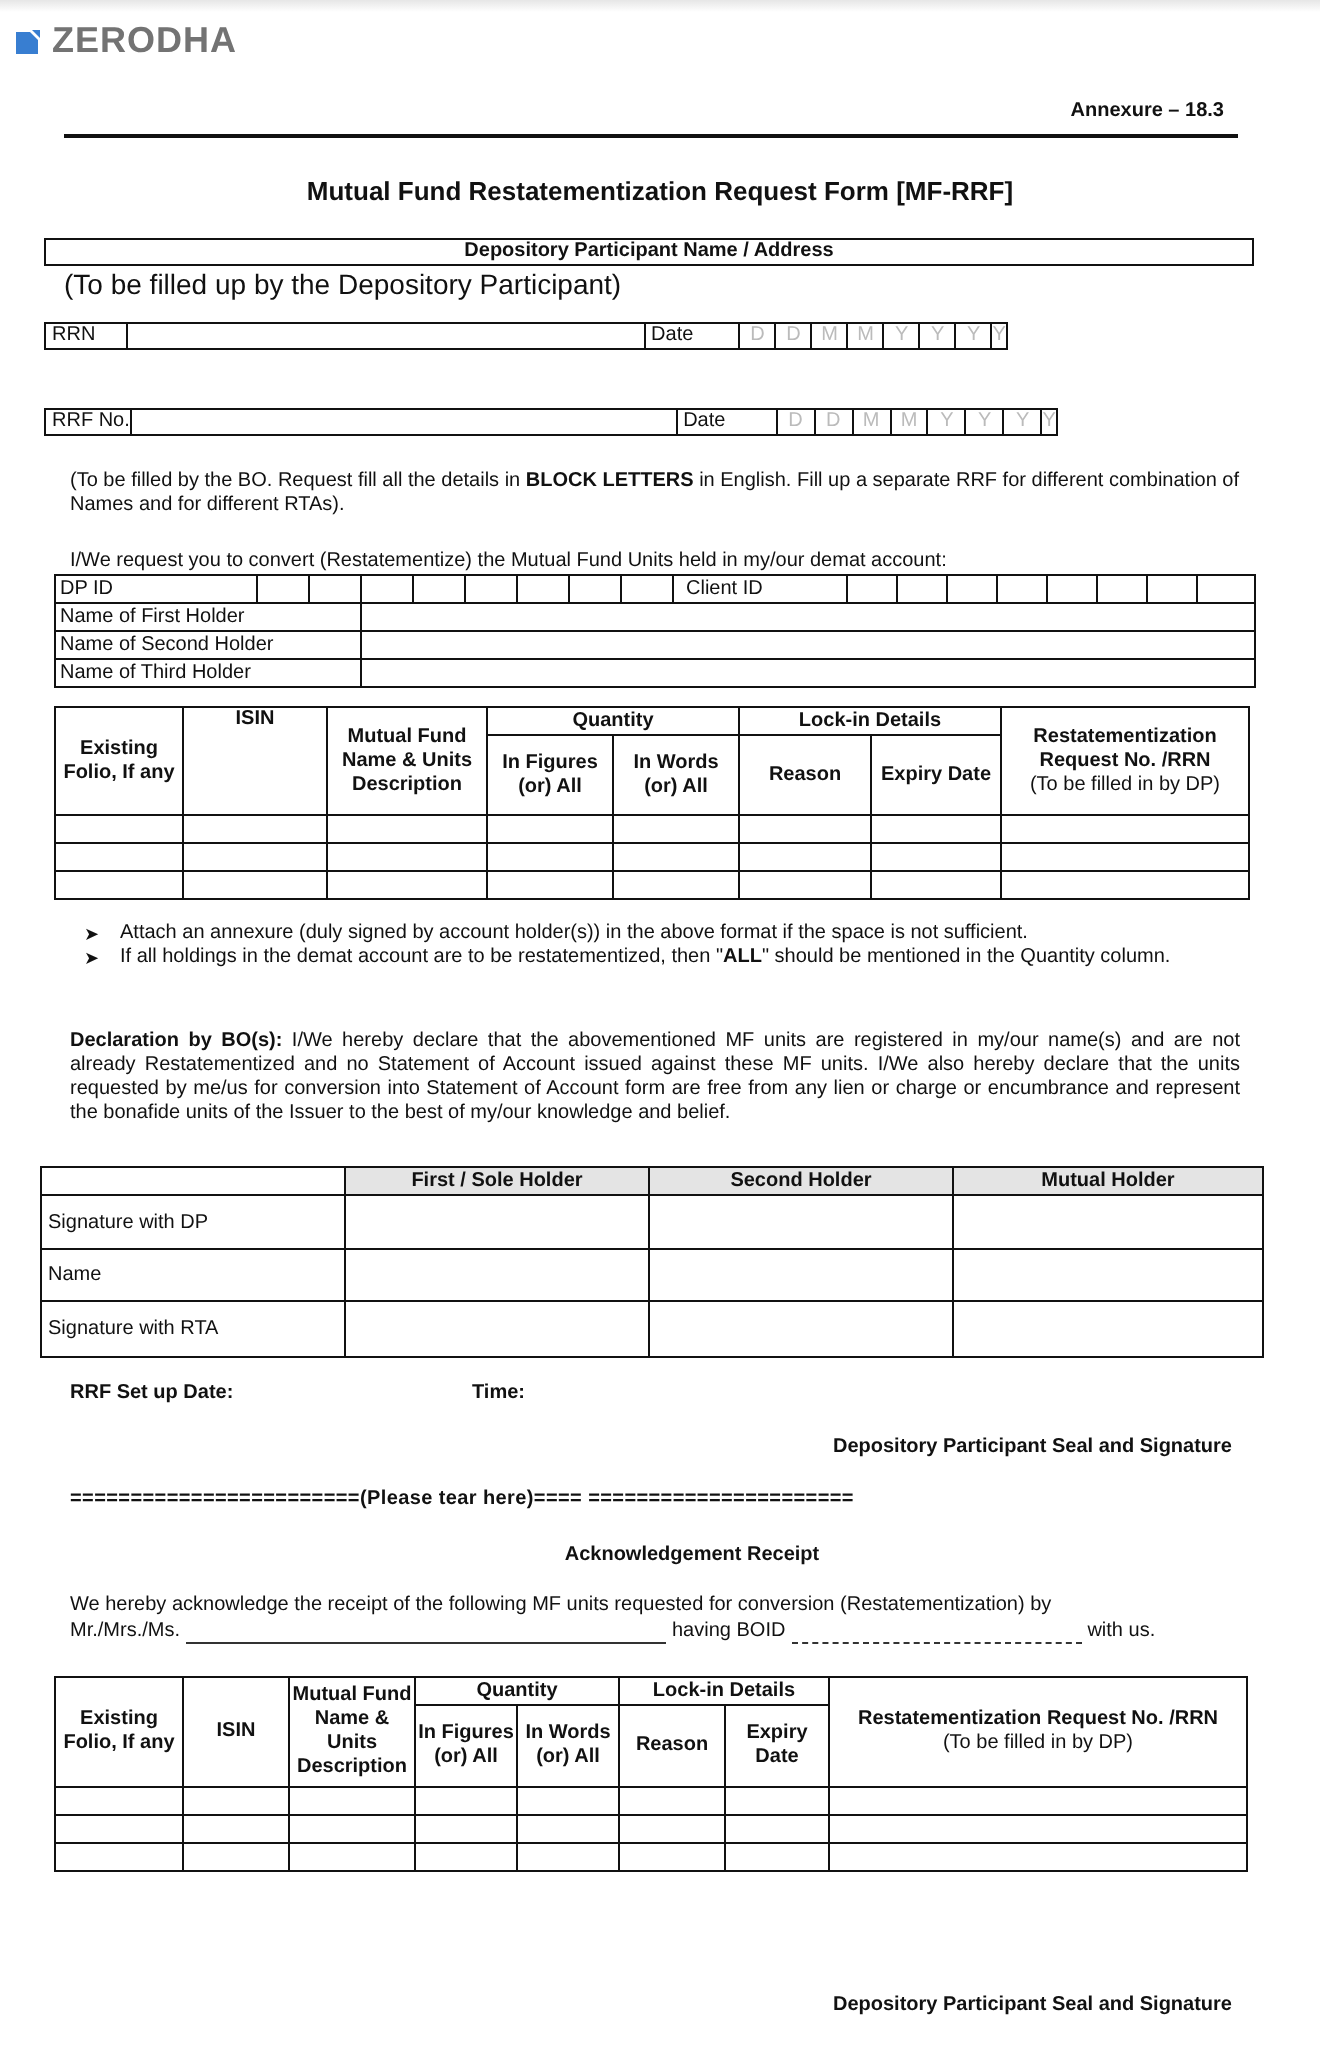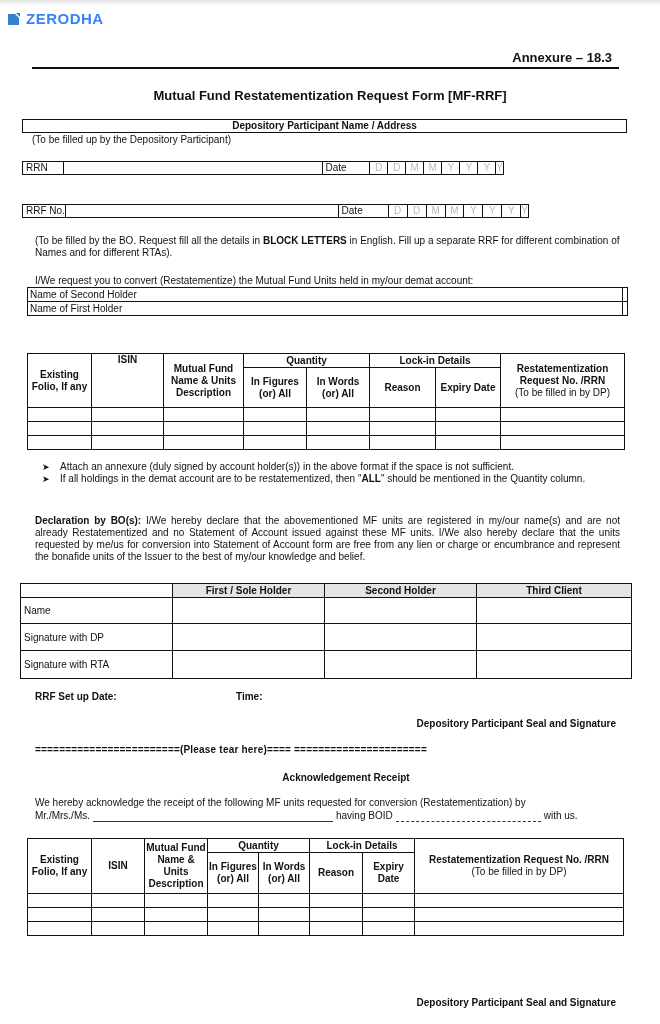--- a/index.html
+++ b/index.html
@@ -1,28 +1,28 @@
 <!DOCTYPE html>
 <html><head>
 <meta charset="utf-8">
 <style>
   * { box-sizing: border-box; margin: 0; padding: 0; }
   html, body { width: 660px; height: 1024px; background: #fff; overflow: hidden; }
   body { font-family: "Liberation Sans", "DejaVu Sans", sans-serif; color: #111; font-size: 10px; position: relative; }
   .topbar { position: absolute; left: 0; top: 0; width: 660px; height: 6px; background: linear-gradient(#e6e6e6, #fff); }
   .logo { position: absolute; left: 8px; top: 10px; display: flex; align-items: center; gap: 6px; }
   .logo-mark { width: 12px; height: 12px; position: relative; }
-  .logo-text { color: #3b82f6; font-weight: bold; font-size: 15px; letter-spacing: 0.5px; }
+  .logo-text { color: #737373; font-weight: bold; font-size: 18px; letter-spacing: 0.5px; }
   .abs { position: absolute; }
-  .annex { right: 48px; top: 50px; font-weight: bold; font-size: 13px; }
+  .annex { right: 48px; top: 50px; font-weight: bold; font-size: 10px; }
   .annex-rule { left: 32px; top: 67px; width: 587px; height: 2px; background: #111; }
   .title { left: 0; width: 660px; top: 88px; text-align: center; font-weight: bold; font-size: 13px; }
   .box { border: 1.5px solid #111; }
   .dp-head { left: 22px; top: 119px; width: 605px; height: 14px; text-align: center; font-weight: bold; font-size: 10px; line-height: 12px; }
-  .dp-note { left: 32px; top: 134px; font-size: 10px; }
+  .dp-note { left: 32px; top: 134px; font-size: 14px; }
   .rowbox { display: flex; height: 14px; border: 1.5px solid #111; }
   .rowbox > div { border-right: 1px solid #111; font-size: 10px; line-height: 12px; padding-left: 3px; }
   .rowbox > div:last-child { border-right: none; }
   .datecell { color: #bbb; text-align: center; padding-left: 0 !important; font-size: 9px; }
   .para { font-size: 10px; line-height: 12px; }
   table { border-collapse: collapse; }
   td, th { border: 1px solid #111; font-size: 10px; }
   .grid { border: 1.5px solid #111; }
   .hdr th { font-weight: bold; text-align: center; line-height: 12px; padding: 0 1px; }
   .sub { font-weight: normal; }
@@ -84,26 +84,50 @@
 </div>
 
 <div class="abs para" style="left:35px; top:235px; width:585px;">
   <span>(To be filled by the BO. Request fill all the details in </span><b>BLOCK LETTERS</b><span> in English. Fill up a separate RRF for different combination of Names and for different RTAs).</span>
 </div>
 
 <div class="abs para" style="left:35px; top:275px;">I/We request you to convert (Restatementize) the Mutual Fund Units held in my/our demat account:</div>
 
 <table class="abs grid" style="left:27px; top:287px; width:601px;">
   <tbody>
+      <tr style="height:14px;">
+    <td style="width:101px; padding-left:2px;">DP ID</td>
+    <td style="width:26px;"></td>
+    <td style="width:26px;"></td>
+    <td style="width:26px;"></td>
+    <td style="width:26px;"></td>
+    <td style="width:26px;"></td>
+    <td style="width:26px;"></td>
+    <td style="width:26px;"></td>
+    <td style="width:26px;"></td>
+    <td style="width:87px; padding-left:6px;">Client ID</td>
+    <td style="width:25px;"></td>
+    <td style="width:25px;"></td>
+    <td style="width:25px;"></td>
+    <td style="width:25px;"></td>
+    <td style="width:25px;"></td>
+    <td style="width:25px;"></td>
+    <td style="width:25px;"></td>
+    <td></td>
+  </tr>
+  <tr style="height:14px;">
+    <td colspan="3" style="padding-left:2px;">Name of First Holder</td>
+    <td colspan="15"></td>
+  </tr>
   <tr style="height:14px;">
     <td colspan="3" style="padding-left:2px;">Name of Second Holder</td>
     <td colspan="15"></td>
   </tr>
   <tr style="height:14px;">
-    <td colspan="3" style="padding-left:2px;">Name of First Holder</td>
+    <td colspan="3" style="padding-left:2px;">Name of Third Holder</td>
     <td colspan="15"></td>
   </tr>
 </tbody>
   </table>
 
 <table class="abs grid" style="left:27px; top:353px; width:598px;">
   <tbody>
       <tr class="hdr" style="height:14px;">
     <th rowspan="2" style="width:64px;">Existing Folio, If any</th>
     <th rowspan="2" style="width:72px; vertical-align:top;">ISIN</th>
@@ -159,30 +183,30 @@
 <div class="abs para" style="left:35px; top:515px; width:585px; text-align:justify;">
   <b>Declaration by BO(s):</b><span>  I/We hereby declare that the abovementioned MF units are registered in my/our name(s) and are not already Restatementized and no Statement of Account issued against these MF units.  I/We also hereby declare that the units requested by me/us for conversion into Statement of Account form are free from any lien or charge or encumbrance and represent the bonafide units of the Issuer to the best of my/our knowledge and belief.</span>
 </div>
 
 <table class="abs grid sig" style="left:20px; top:583px; width:612px;">
   <tbody>
       <tr>
     <th style="width:152px; background:#fff;"></th>
     <th style="width:152px;">First / Sole Holder</th>
     <th style="width:152px;">Second Holder</th>
-    <th>Third Client</th>
-  </tr>
+    <th>Mutual Holder</th>
+  </tr>
+  <tr style="height:27px;">
+        <td>Signature with DP</td>
+        <td></td>
+        <td></td>
+        <td></td>
+      </tr>
   <tr style="height:26px;">
         <td>Name</td>
-        <td></td>
-        <td></td>
-        <td></td>
-      </tr>
-  <tr style="height:27px;">
-        <td>Signature with DP</td>
         <td></td>
         <td></td>
         <td></td>
       </tr>
   <tr style="height:28px;padding-left:37px;">
         <td>Signature with RTA</td>
         <td></td>
         <td></td>
         <td></td>
       </tr>

